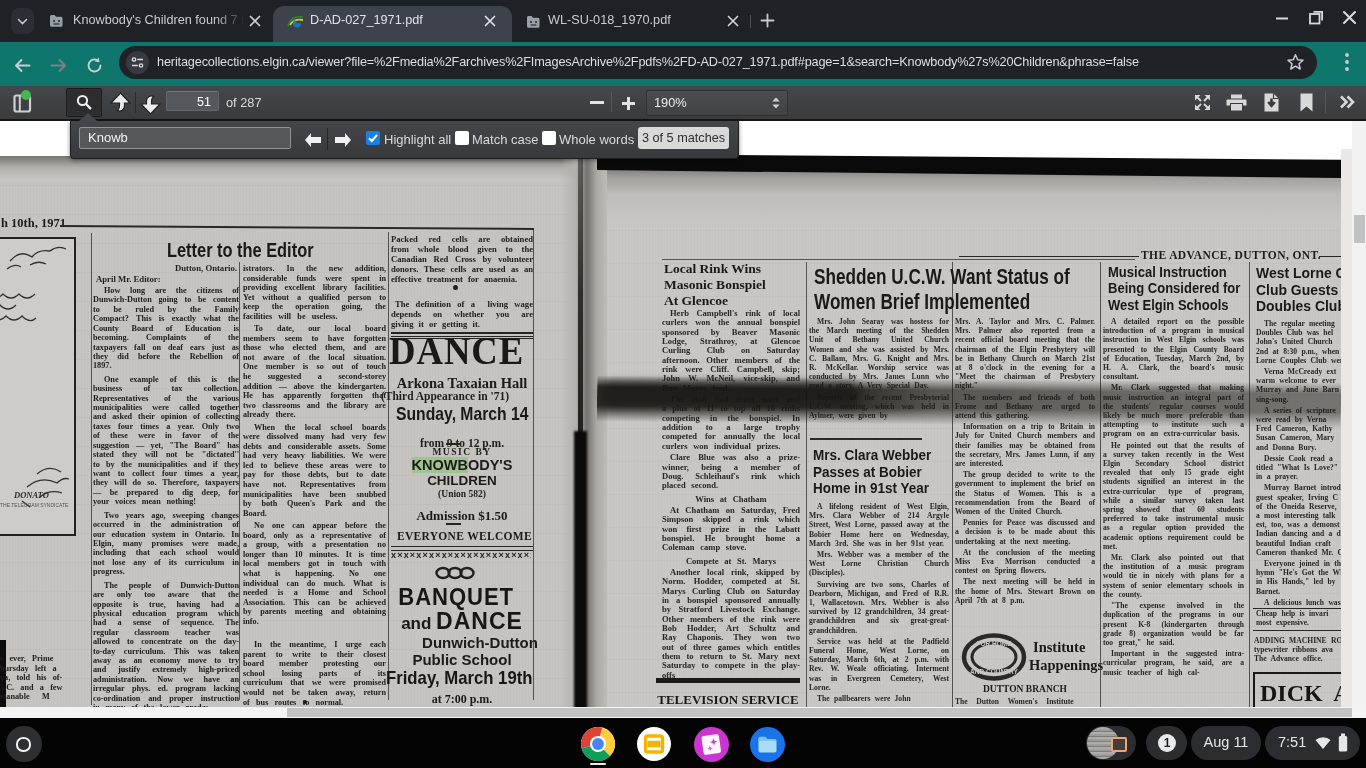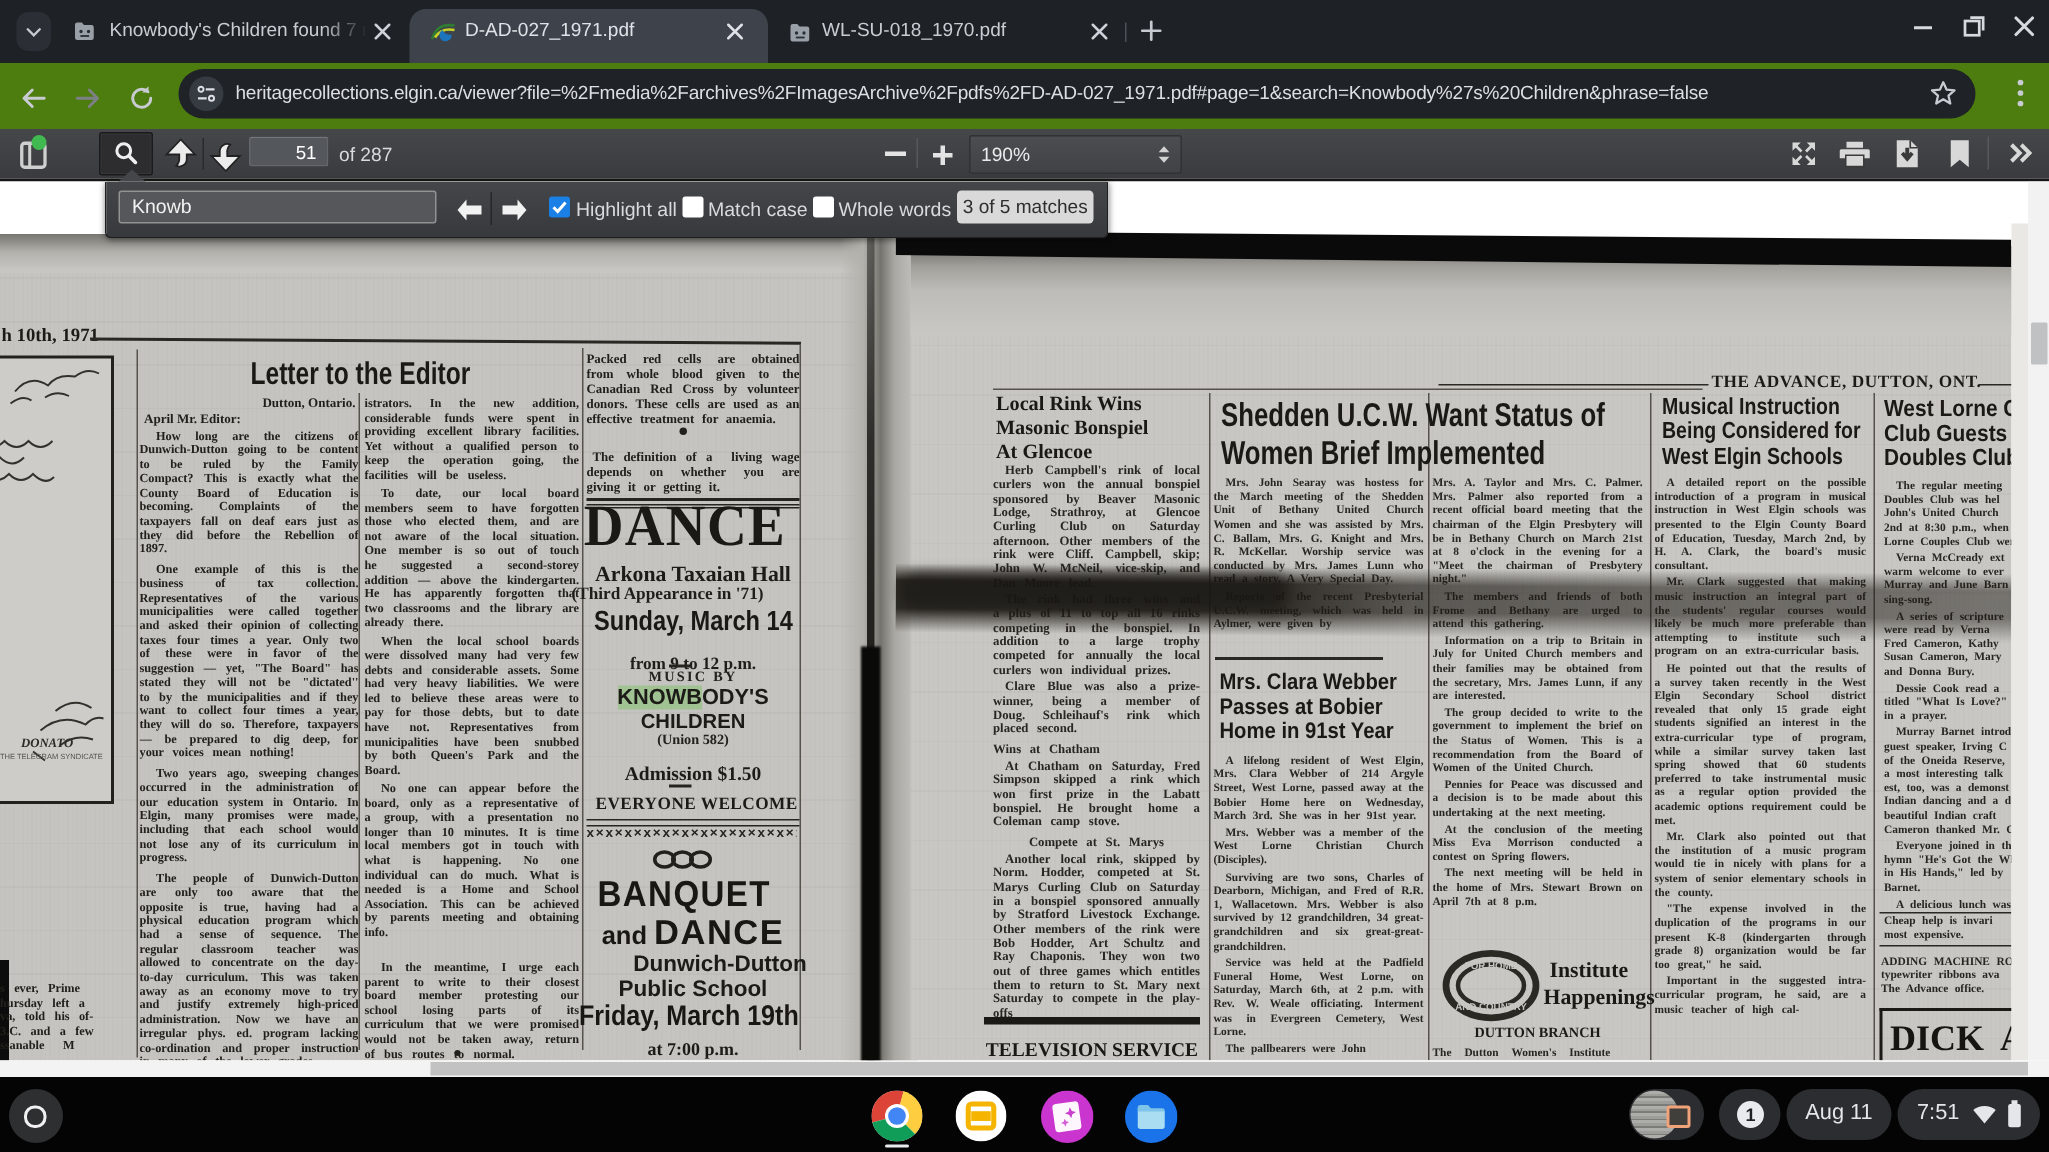--- a/index.html
+++ b/index.html
@@ -6,21 +6,21 @@
   #w{position:relative;width:1366px;height:768px;overflow:hidden;font-family:"Liberation Sans",sans-serif;background:#fff;}
   .abs{position:absolute;}
   
   #tabstrip{left:0;top:0;width:1366px;height:42px;background:#1e2126;}
   #tsearch{left:11px;top:8px;width:23px;height:26px;border-radius:8px;background:#2b2e34;color:#c6cad0;}
   #tsearch svg{position:absolute;left:5px;top:7px;}
   .tabtxt{font-size:12.7px;color:#c9cdd3;top:13px;white-space:nowrap;}
   #atab{left:273px;top:6px;width:239px;height:36px;background:#3e434b;border-radius:11px 11px 0 0;}
   .tdiv{width:1px;height:13px;background:#4c5058;top:15px;}
   
-  #toolbar{left:0;top:42px;width:1366px;height:44px;background:#4d7c0f;}
+  #toolbar{left:0;top:42px;width:1366px;height:44px;background:#0f766e;}
   #omni{left:119px;top:4px;width:1198px;height:33px;border-radius:17px;background:#1f2227;}
   #siteinfo{position:absolute;left:7px;top:5px;width:23px;height:23px;border-radius:12px;background:#363a41;}
   #urltxt{position:absolute;left:38px;top:8.5px;font-size:12.7px;color:#dcdfe4;letter-spacing:-0.15px;white-space:nowrap;width:1140px;overflow:hidden;}
   .navic{top:14px;}
   
   #pdfbar{left:0;top:86px;width:1366px;height:33px;background:linear-gradient(#46474a,#3a3b3e);border-bottom:2px solid #161616;}
   #findbtn{left:66px;top:2px;width:34px;height:27px;background:#2d2d30;border:1px solid #1b1b1b;border-radius:2px;box-shadow:inset 0 0 1px rgba(255,255,255,.25);}
   #pgbox{left:166px;top:5px;width:53px;height:20px;background:#54575c;border:1px solid #63666b;border-top-color:#74777c;border-radius:2px;color:#fff;font-size:12.5px;text-align:right;line-height:20px;padding-right:7px;box-sizing:border-box;}
   .pbtxt{color:#d9dadb;font-size:12.8px;}
   #zoomsel{left:646px;top:4px;width:140px;height:24px;background:linear-gradient(#4c4d50,#414245);border:1px solid #313236;border-radius:2px;}
@@ -340,21 +340,21 @@
   <div class="vr" style="left:199px;top:98px;height:445px;"></div>
   <div class="vr" style="left:345px;top:98px;height:445px;"></div>
   <div class="vr" style="left:493px;top:98px;height:445px;"></div>
   <div class="vr" style="left:642px;top:98px;height:445px;"></div>
 
   <div class="abs serif" style="left:57px;top:97px;font-size:13.5px;font-weight:bold;line-height:15.8px;color:#1b1915;">Local Rink Wins<br>Masonic Bonspiel<br>At Glencoe</div>
   <div class="abs rbody" style="left:55px;top:145px;width:138px;font-size:8.5px;line-height:9.35px;word-spacing:3.6px;">
    <p>Herb Campbell's rink of local curlers won the annual bonspiel sponsored by Beaver Masonic Lodge, Strathroy, at Glencoe Curling Club on Saturday afternoon. Other members of the rink were Cliff. Campbell, skip; John W. McNeil, vice-skip, and Dan Moore lead.</p>
    <p style="margin-top:2px">The rink had three wins and a plus of 11 to top all 16 rinks competing in the bonspiel. In addition to a large trophy competed for annually the local curlers won individual prizes.</p>
    <p style="margin-top:2px">Clare Blue was also a prize-winner, being a member of Doug. Schleihauf's rink which placed second.</p>
-   <p style="margin-top:4px;font-weight:bold;text-indent:0">Wins at Chatham</p>
+   <p style="margin-top:4px;text-align:center;font-weight:bold;text-indent:0">Wins at Chatham</p>
    <p style="margin-top:2px">At Chatham on Saturday, Fred Simpson skipped a rink which won first prize in the Labatt bonspiel. He brought home a Coleman camp stove.</p>
    <p style="margin-top:4px;text-align:center;font-weight:bold;text-indent:0">Compete at St. Marys</p>
    <p style="margin-top:2px">Another local rink, skipped by Norm. Hodder, competed at St. Marys Curling Club on Saturday in a bonspiel sponsored annually by Stratford Livestock Exchange. Other members of the rink were Bob Hodder, Art Schultz and Ray Chaponis. They won two out of three games which entitles them to return to St. Mary next Saturday to compete in the play-offs</p>
   </div>
   <div class="abs" style="left:49px;top:514px;width:144px;height:5px;background:#1b1915;"></div>
   <div class="abs serif" style="left:49px;top:528px;width:144px;text-align:center;font-size:13px;font-weight:bold;color:#1b1915;">TELEVISION SERVICE</div>
 
   <div class="abs" style="left:207px;top:100px;font-size:22px;font-weight:bold;color:#1b1915;transform:scaleX(.78);transform-origin:left;white-space:nowrap;">Shedden U.C.W. Want Status of</div>
   <div class="abs" style="left:207px;top:125px;font-size:22px;font-weight:bold;color:#1b1915;transform:scaleX(.78);transform-origin:left;white-space:nowrap;">Women Brief Implemented</div>
 

